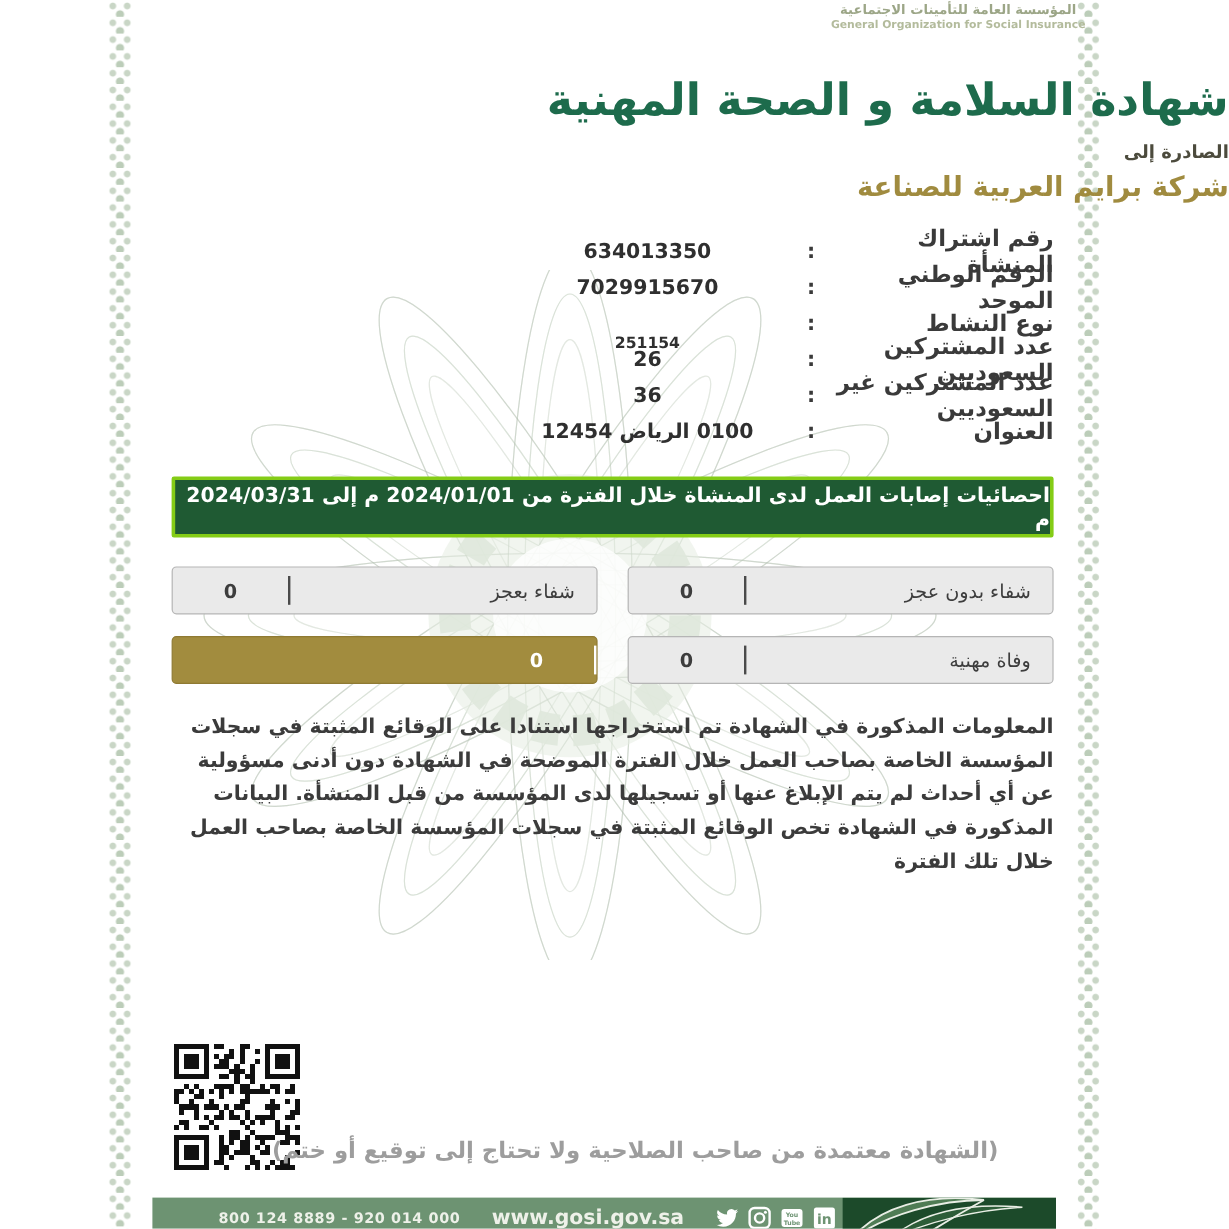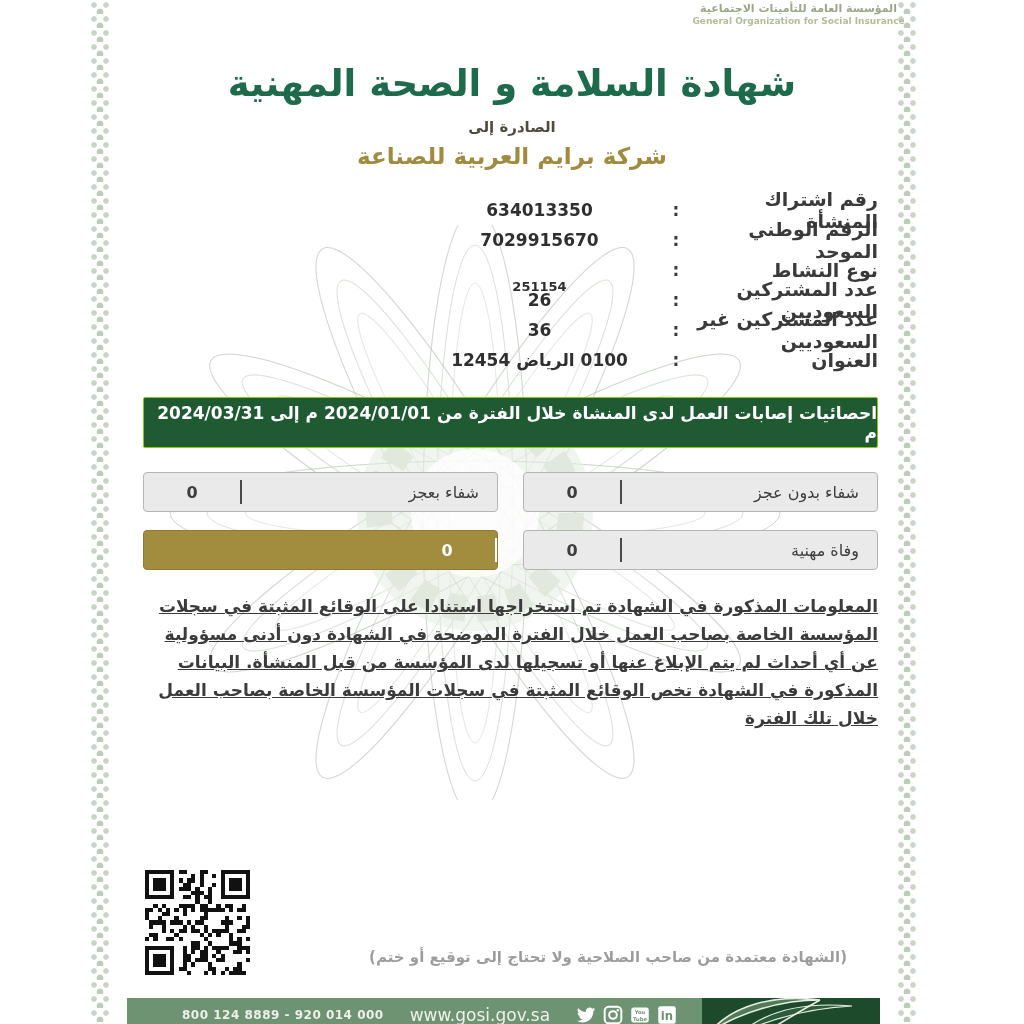--- a/index.html
+++ b/index.html
@@ -21,65 +21,65 @@
 
   
   .hdr-left{position:absolute;left:138px;top:0;width:235px;direction:rtl;text-align:center;
     color:#3f3f3f;font-weight:700;font-size:14px;line-height:22px;}
   .hdr-left .clipped{margin-top:-12px;}
   .hdr-right{position:absolute;left:691px;top:2px;width:215px;text-align:center;}
   .org-ar{font-size:11px;font-weight:700;color:#9ca687;letter-spacing:.5px;}
   .org-en{font-size:9px;font-weight:700;color:#b3bb9c;margin-top:1px;}
 
   
-  .title-block{position:absolute;top:58px;left:0;right:0;text-align:center;direction:rtl;}
+  .title-block{position:absolute;top:58px;left:0;right:0;direction:rtl;}
   .title-block h1{margin:0;font-size:37px;line-height:52px;font-weight:700;color:#1d6b4c;}
   .issued{margin-top:8px;font-size:15px;font-weight:700;color:#4c4b3d;}
   .company{margin-top:7px;font-size:23px;font-weight:700;color:#a08b3f;}
 
   
   .fields{position:absolute;left:420px;top:195px;width:458px;direction:rtl;}
   .frow{display:flex;align-items:center;height:30px;}
   .flabel{width:185px;font-size:19px;font-weight:700;color:#3a3a3a;}
   .fcolon{width:34px;text-align:center;font-size:17px;font-weight:700;color:#3a3a3a;}
   .fvalue{flex:1;text-align:center;font-size:17px;font-weight:700;color:#2f2f2f;}
   .frow.small .fvalue{font-size:13px;margin-top:32px;}
 
   
   .banner{position:absolute;left:143px;top:397px;width:735px;height:51px;
-    background:#1f5a33;border:1px solid #84cc16;border-radius:2px;box-sizing:border-box;
+    background:#1f5a33;border:3px solid #84cc16;border-radius:2px;box-sizing:border-box;
     display:flex;align-items:center;justify-content:center;direction:rtl;
     color:#ffffff;font-size:17px;font-weight:700;}
 
   
   .boxes{position:absolute;left:143px;top:472px;width:735px;direction:rtl;
     display:grid;grid-template-columns:1fr 1fr;column-gap:25px;row-gap:18px;}
   .sbox{height:40px;border-radius:4px;display:flex;align-items:center;direction:rtl;box-sizing:border-box;}
   .sbox.grey{background:#eaeaea;border:1.5px solid #b5b5b5;}
   .sbox.gold{background:#a28c3e;border:1.5px solid #8f7a33;}
   .blabel{flex:1;text-align:right;padding-right:18px;font-size:16px;font-weight:400;color:#3d3d3d;}
   .bdiv{width:2px;height:24px;background:#4a4a4a;}
   .bvalue{width:96px;text-align:center;font-size:16px;font-weight:700;color:#3d3d3d;}
   .sbox.gold .blabel,.sbox.gold .bvalue{color:#ffffff;}
   .sbox.gold .bdiv{background:#ffffff;}
 
   
   .disclaimer{position:absolute;left:143px;top:592px;width:735px;margin:0;
-    direction:rtl;font-size:17px;line-height:28px;font-weight:700;color:#3b3b3b;text-decoration:underline;}
+    direction:rtl;font-size:17px;line-height:28px;font-weight:700;color:#3b3b3b;}
 
   
   .qr{position:absolute;left:145px;top:870px;}
-  .footnote{position:absolute;left:140px;top:948px;width:707px;direction:rtl;text-align:right;
-    font-size:15px;font-weight:700;color:#9d9d9d;}
+  .footnote{position:absolute;left:125px;top:948px;width:707px;direction:rtl;text-align:right;
+    font-size:19px;font-weight:700;color:#9d9d9d;}
 
   
   .footer{position:absolute;left:127px;top:998px;width:753px;height:34px;background:#6d9372;
     display:flex;align-items:center;padding-left:55px;box-sizing:border-box;gap:26px;overflow:hidden;}
   .phone{font-size:12px;font-weight:700;color:#eef1e9;letter-spacing:.5px;}
-  .site{font-size:17px;font-weight:400;color:#eef1e9;}
+  .site{font-size:17px;font-weight:700;color:#eef1e9;}
   .socials{display:flex;gap:7px;align-items:center;}
   .socials .sicon{width:20px;height:20px;display:inline-block;}
   .leaf{position:absolute;right:0;top:0;width:178px;height:100%;}
 </style>
 </head>
 <body>
 
 <div class="page">
 
   <div class="side-border left"></div>

